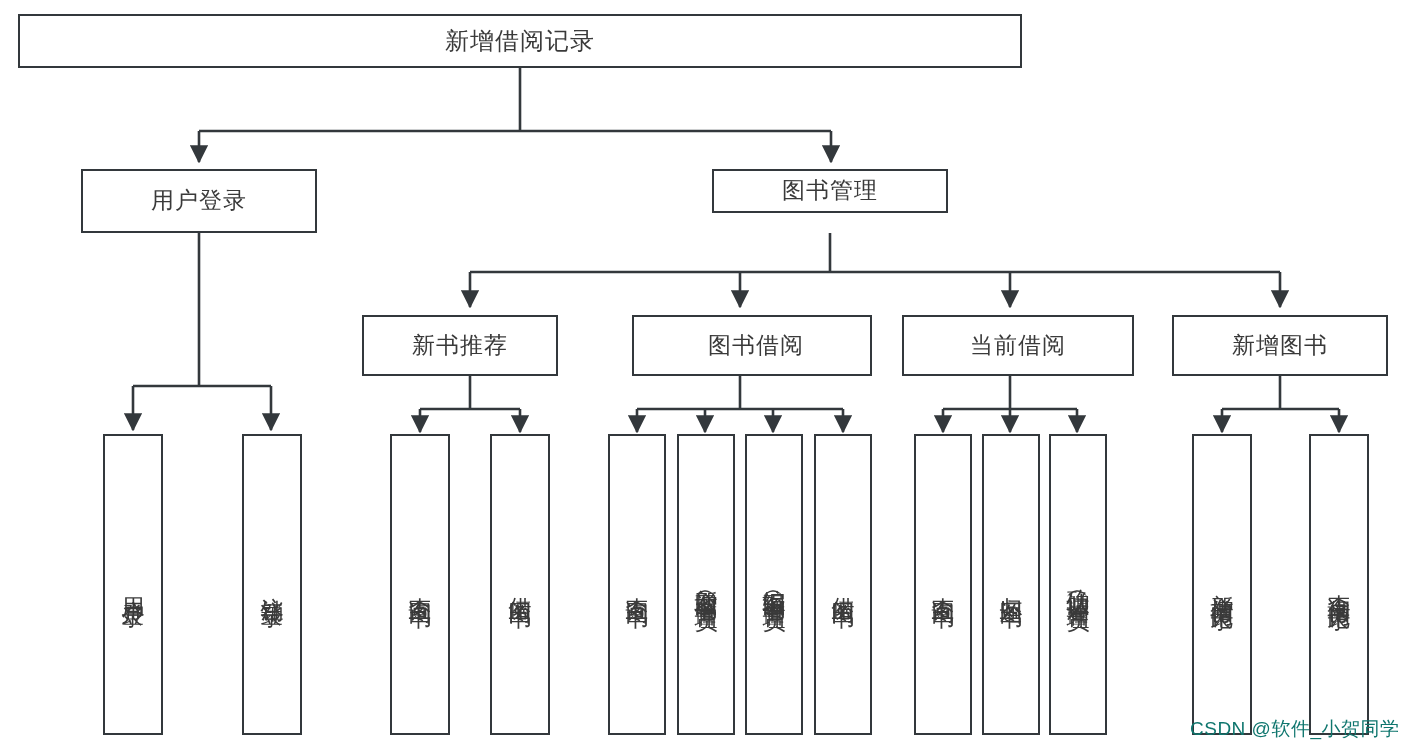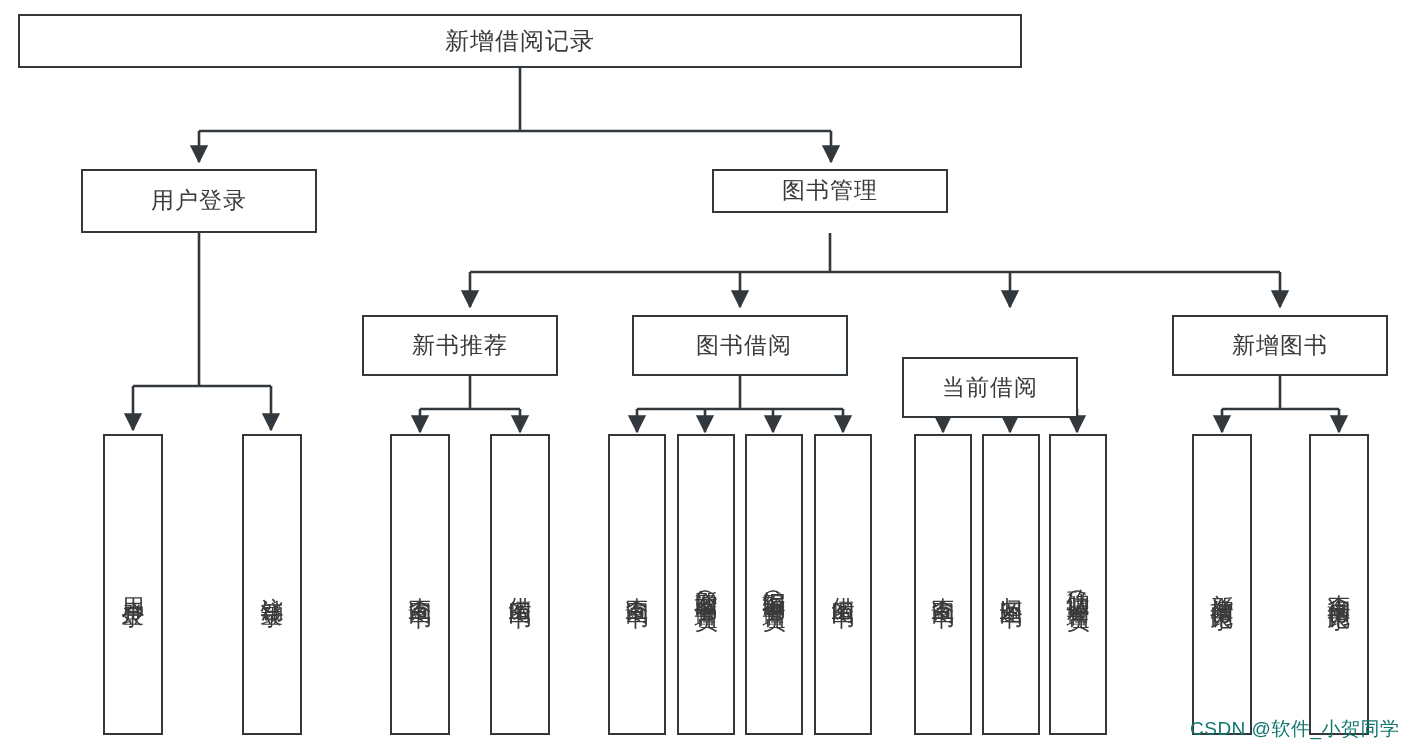--- a/index.html
+++ b/index.html
@@ -129,24 +129,24 @@
   <div class="node horiz" style="left:81px; top:169px; width:236px; height:64px;">
     <span class="lbl">用户登录</span>
   </div>
   <div class="node horiz" style="left:712px; top:169px; width:236px; height:44px;">
     <span class="lbl">图书管理</span>
   </div>
 
   <div class="node horiz" style="left:362px; top:315px; width:196px; height:61px;">
     <span class="lbl">新书推荐</span>
   </div>
-  <div class="node horiz" style="left:632px; top:315px; width:216px; height:61px;padding-left:8px;">
+  <div class="node horiz" style="left:632px; top:315px; width:240px; height:61px;padding-left:8px;">
     <span class="lbl">图书借阅</span>
   </div>
-  <div class="node horiz" style="left:902px; top:315px; width:176px; height:61px;margin-top:42px;">
+  <div class="node horiz" style="left:902px; top:315px; width:232px; height:61px;">
     <span class="lbl">当前借阅</span>
   </div>
   <div class="node horiz" style="left:1172px; top:315px; width:216px; height:61px;">
     <span class="lbl">新增图书</span>
   </div>
 
   <div class="node vert" style="left:103px; top:434px; width:60px; height:301px;">
     <span class="lbl">用户登录</span>
   </div>
   <div class="node vert" style="left:242px; top:434px; width:60px; height:301px;">

